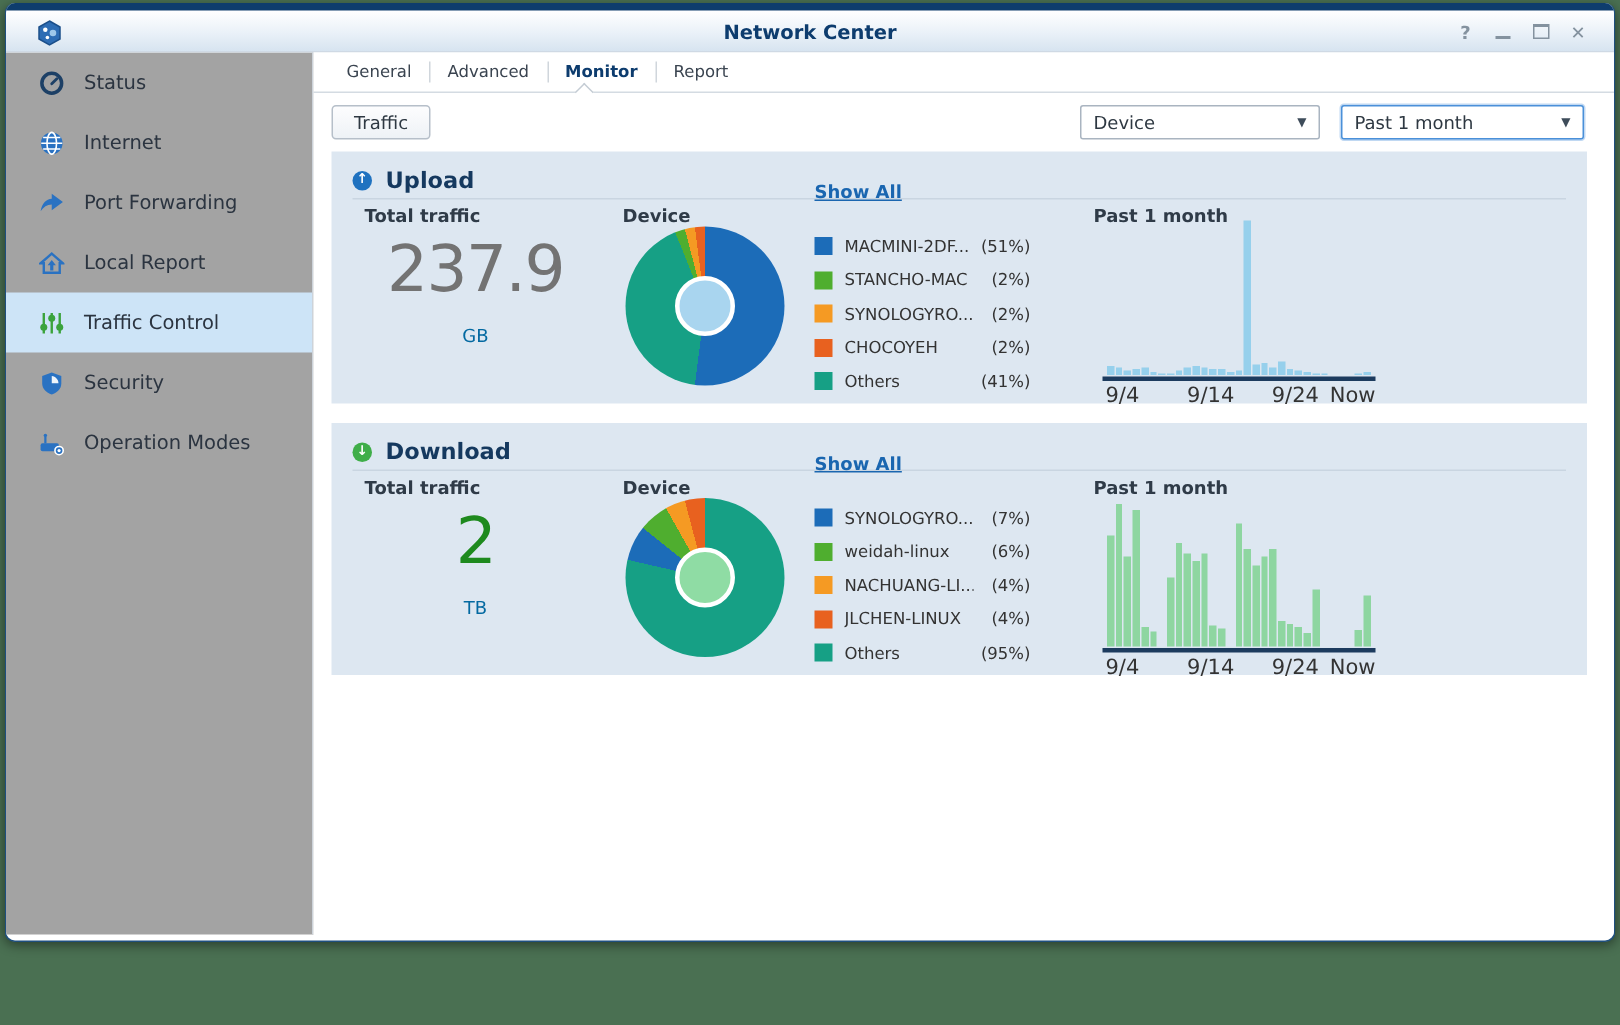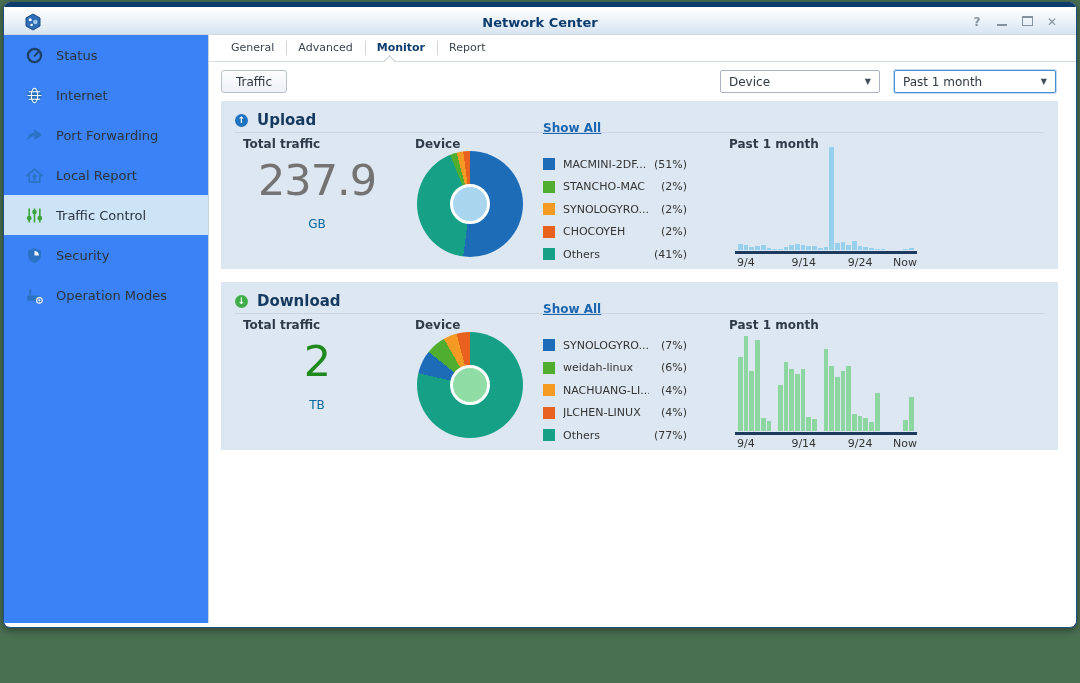--- a/index.html
+++ b/index.html
@@ -23,21 +23,21 @@
     position:absolute; left:0; right:0; top:8px; text-align:center;
     font-size:13px; font-weight:bold; color:#0d3c6e;
   }
   .app-icon { position:absolute; left:20px; top:6px; width:18px; height:18px; }
   .win-controls { position:absolute; right:18px; top:8px; display:flex; gap:13px; align-items:center; color:#84929f; height:14px; }
   .win-btn { min-width:12px; text-align:center; font-size:12px; font-weight:bold; color:#84929f; cursor:pointer; line-height:14px; }
   .glyph-min { display:inline-block; width:10px; height:8px; border-bottom:2px solid #84929f; }
   .glyph-max { display:inline-block; width:11px; height:10px; border:1px solid #84929f; border-top:2px solid #84929f; }
 
   .app-body { display:flex; height:588px; }
-  .sidebar { width:205px; border-right:1px solid #cdd3da; background:#3b82f6; }
+  .sidebar { width:205px; border-right:1px solid #cdd3da; background:#a3a3a3; }
   .side-item { height:40px; display:flex; align-items:center; padding-left:22px; gap:13px; font-size:13px; color:#2b3440; cursor:pointer; }
   .side-item.active { background:#cde4f7; }
   .side-item svg { flex:none; }
 
   .content { flex:1; position:relative; background:#fff; }
   .tabbar { position:relative; height:27px; border-bottom:1px solid #d4dbe2; display:flex; padding-left:10px; }
   .tab { padding:0 12px; font-size:11px; color:#3a4450; cursor:pointer; position:relative; line-height:26px; }
   .tab + .tab::before { content:""; position:absolute; left:0; top:6px; height:14px; width:1px; background:#d0d6dc; }
   .tab.active { font-weight:bold; color:#0d3c6e; }
   .tab-caret { position:absolute; left:176px; bottom:-5px; width:9px; height:9px; background:#fff;
@@ -83,21 +83,21 @@
   .legend { position:absolute; left:322px; top:52px; width:144px; }
   .legend-row { display:flex; align-items:center; height:22.5px; font-size:11px; color:#333; }
   .swatch { width:12px; height:12px; margin-right:8px; flex:none; }
   .legend-name { flex:1; white-space:nowrap; overflow:hidden; }
   .legend-pct { text-align:right; min-width:38px; }
 
   .bars { position:absolute; left:517px; top:46px; width:176px; height:103px;
     display:flex; align-items:flex-end; gap:1px; }
   .bar { flex:1; }
   .axis { position:absolute; left:514px; top:150px; width:182px; height:3px; background:#1c3b5e; }
-  .xlabels { position:absolute; left:514px; top:155px; width:182px; height:13px; font-size:11px; color:#333; }
+  .xlabels { position:absolute; left:514px; top:155px; width:182px; height:13px; font-size:14px; color:#333; }
   .xlabels span { position:absolute; top:0; }
   .xl0 { left:2px; } .xl1 { left:31%; } .xl2 { left:62%; } .xl3 { right:0; }
 </style>
 </head>
 <body>
 
 <div class="window">
 
   <div class="titlebar">
     <span class="app-icon">
@@ -321,21 +321,21 @@
               <span class="legend-pct">(4%)</span>
             </div>
             <div class="legend-row">
               <span class="swatch" style="background: rgb(232, 97, 31);"></span>
               <span class="legend-name">JLCHEN-LINUX</span>
               <span class="legend-pct">(4%)</span>
             </div>
             <div class="legend-row">
               <span class="swatch" style="background: rgb(22, 160, 133);"></span>
               <span class="legend-name">Others</span>
-              <span class="legend-pct">(77%)</span>
+              <span class="legend-pct">(95%)</span>
             </div>
           </div>
 
         <div class="bars">
             <div class="bar" style="height: 72%; background: rgb(142, 214, 161);"></div>
             <div class="bar" style="height: 92%; background: rgb(142, 214, 161);"></div>
             <div class="bar" style="height: 58%; background: rgb(142, 214, 161);"></div>
             <div class="bar" style="height: 88%; background: rgb(142, 214, 161);"></div>
             <div class="bar" style="height: 13%; background: rgb(142, 214, 161);"></div>
             <div class="bar" style="height: 10%; background: rgb(142, 214, 161);"></div>

